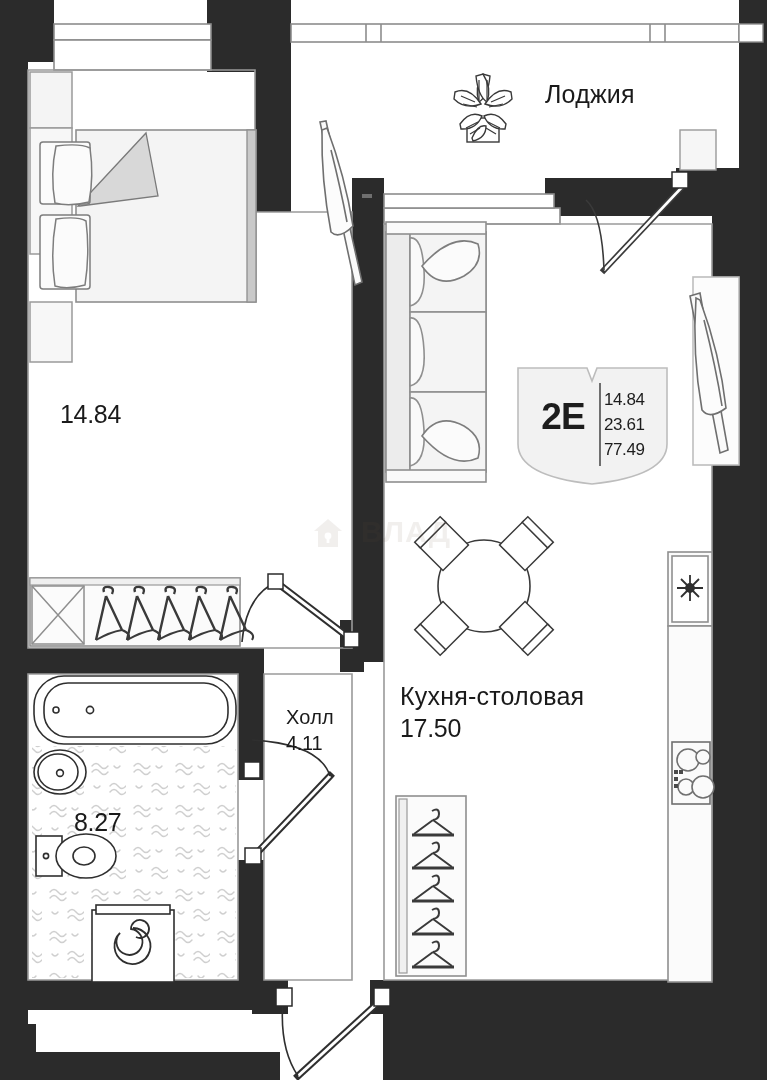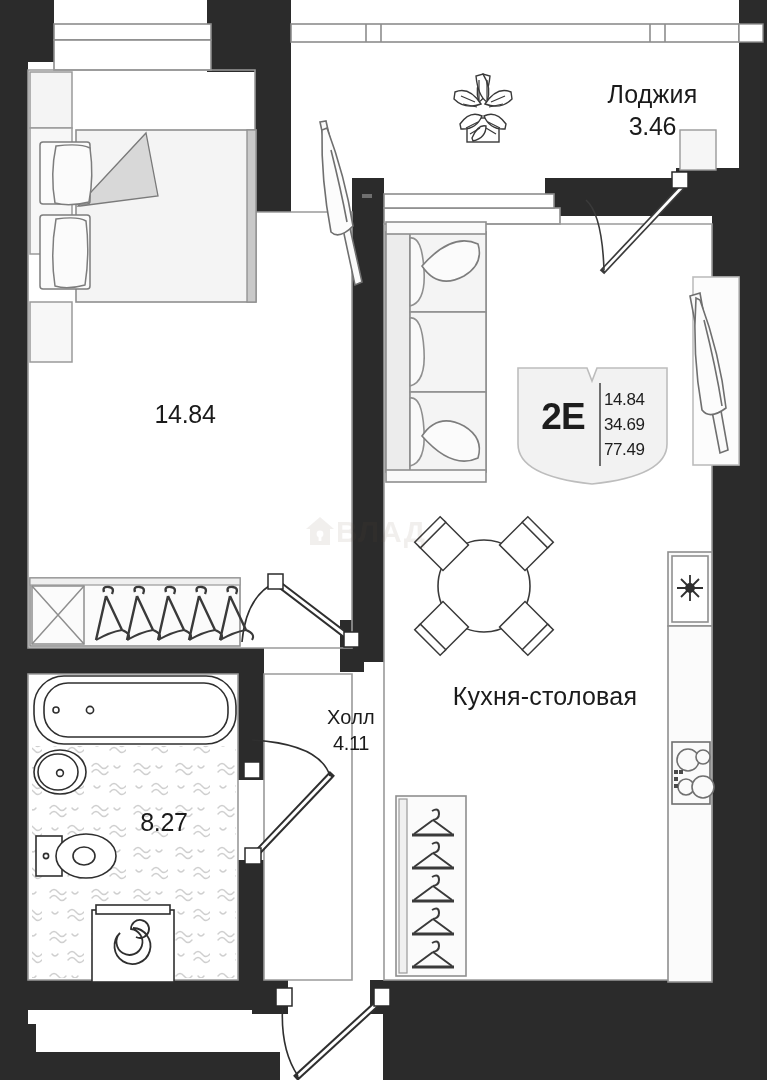--- a/index.html
+++ b/index.html
@@ -12,21 +12,20 @@
     position: relative;
     width: 767px;
     height: 1080px;
     background: #ffffff;
     overflow: hidden;
   }
   #plan-svg { display: block; width: 767px; height: 1080px; }
 
   .room-label {
     position: absolute;
-    text-align: center;
     color: #1a1a1a;
     font-family: "Liberation Sans", sans-serif;
     line-height: 1.28;
     white-space: nowrap;
     pointer-events: none;
   }
   .room-label .rname { display: block; font-size: 25px; letter-spacing: .2px; }
   .room-label .rarea { display: block; font-size: 25px; letter-spacing: -.3px; }
 
   .label-sp   { left: 60px;  top: 398px; width: 250px; }
@@ -62,24 +61,24 @@
     left: 86px; top: 19px;
     font-size: 17px;
     color: #1d1d1d;
     line-height: 1.48;
     letter-spacing: -.4px;
   }
 
   
   #watermark {
     position: absolute;
-    left: 305px; top: 515px;
+    left: 313px; top: 515px;
     display: flex;
-    align-items: flex-start;
-    gap: 1px;
+    align-items: flex-end;
+    gap: 18px;
     opacity: .085;
     pointer-events: none;
   }
   #watermark .wm-text {
     font-size: 30px;
     font-weight: bold;
     color: #6b5040;
     letter-spacing: 1px;
   }
 </style>
@@ -450,41 +449,41 @@
       <line x1="600" y1="383" x2="600" y2="466" stroke="#6f6f6f" stroke-width="2"></line>
     </g>
   </svg>
 
   <div class="room-label label-sp">
     <span class="rarea">14.84</span>
   </div>
 
   <div class="room-label label-lod">
     <span class="rname">Лоджия</span>
-    <span class="rarea">3.46</span>
   </div>
 
   <div class="room-label label-ks">
     <span class="rname">Кухня-столовая</span>
+    <span class="rarea">17.50</span>
   </div>
 
   <div class="room-label label-hall">
     <span class="rname">Холл</span>
     <span class="rarea">4.11</span>
   </div>
 
   <div class="room-label label-bath">
     <span class="rarea">8.27</span>
   </div>
 
   <div id="apt-badge">
     <div class="badge-type">2Е</div>
     <div class="badge-areas">
       <div>14.84</div>
-      <div>34.69</div>
+      <div>23.61</div>
       <div>77.49</div>
     </div>
   </div>
 
   <div id="watermark">
     <svg width="30" height="32" viewBox="0 0 30 32">
       <path d="M15 2 L29 14 L25 14 L25 30 L5 30 L5 14 L1 14 Z" fill="#6b5040"></path>
       <circle cx="15" cy="19" r="3.4" fill="#ffffff"></circle>
       <rect x="13.6" y="19" width="2.8" height="7" fill="#ffffff"></rect>
     </svg>

